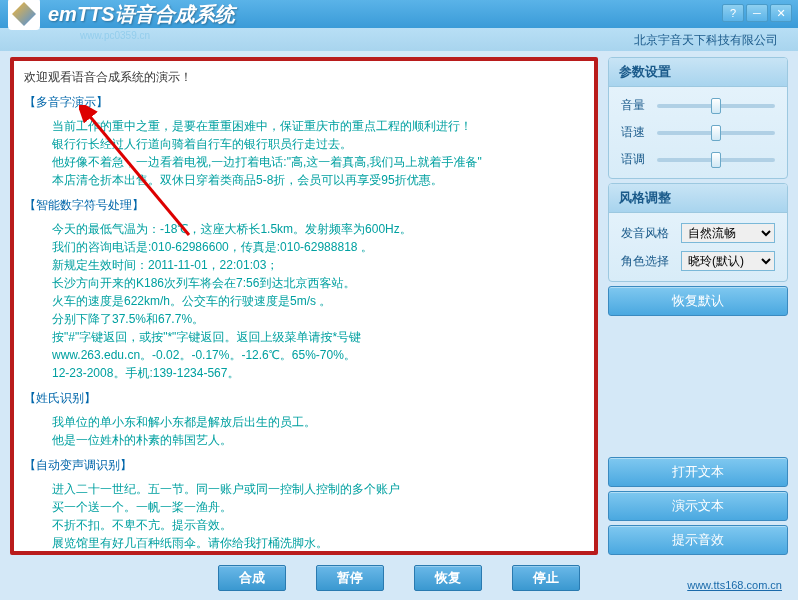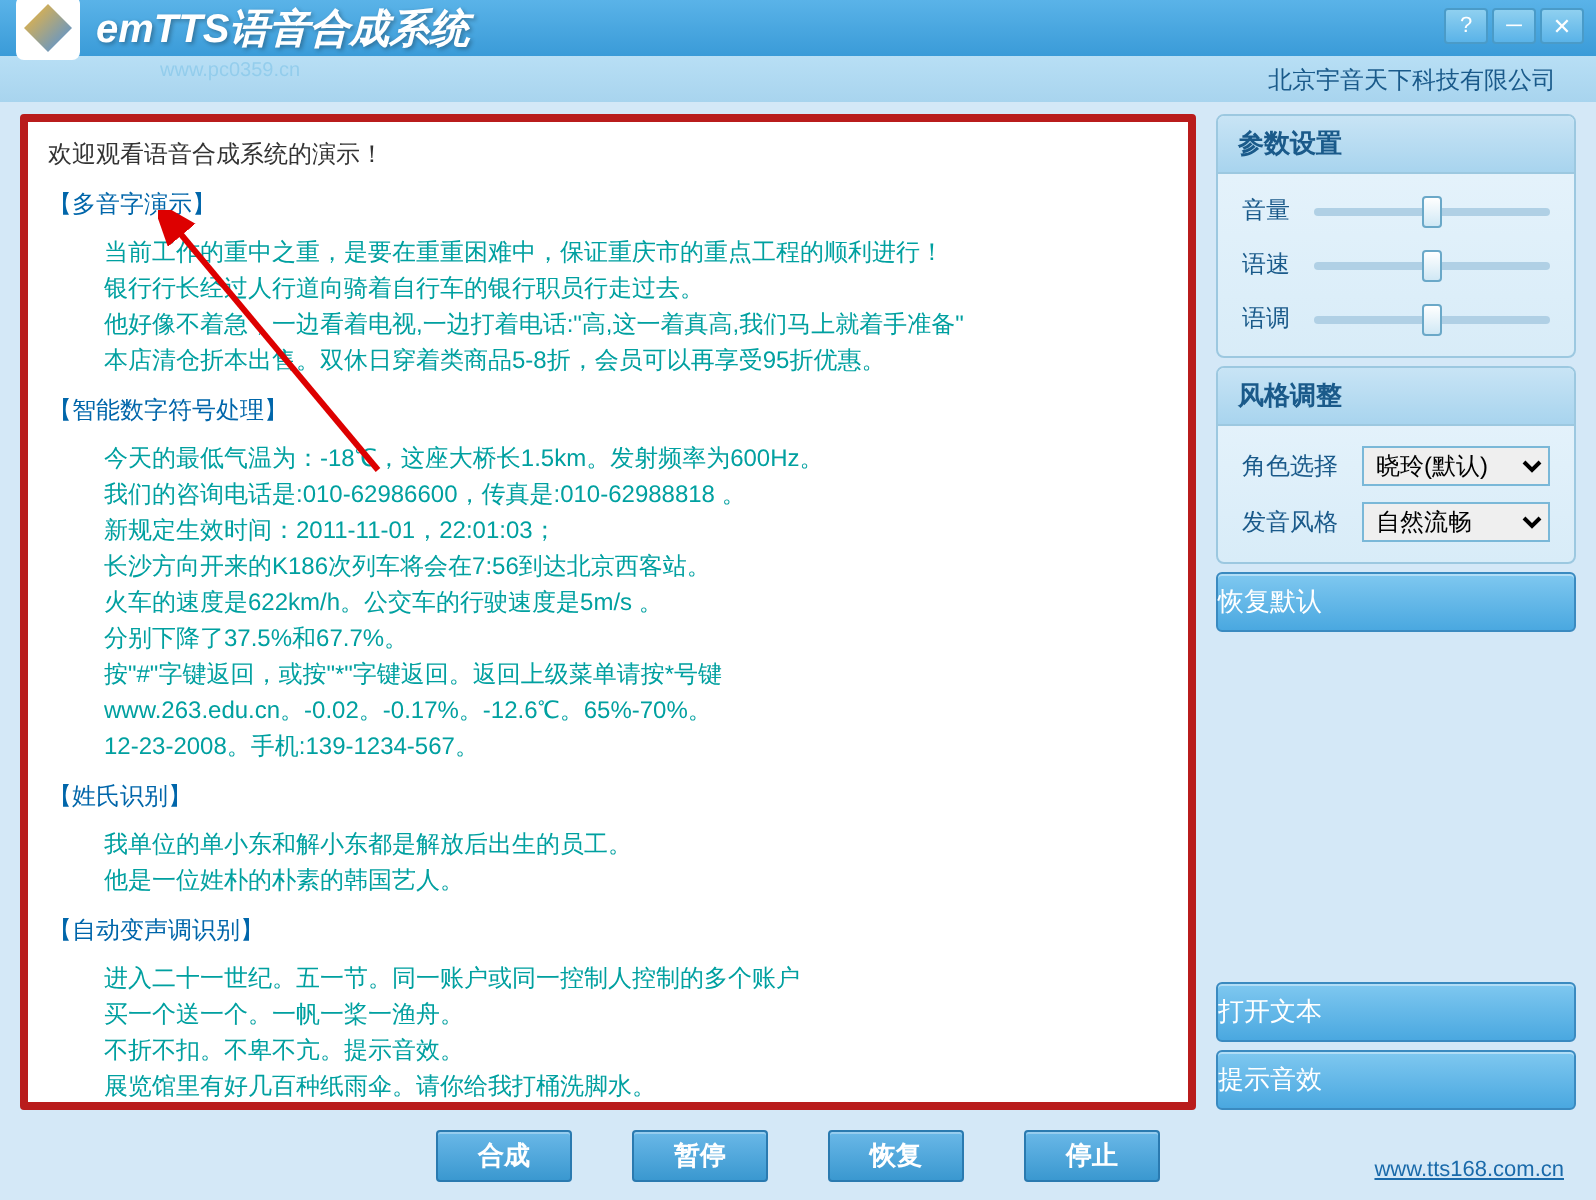--- a/index.html
+++ b/index.html
@@ -34,21 +34,21 @@
 .slider-row:last-child { margin-bottom: 0; }
 .slider-label { width: 36px; color: #1a5a8a; font-size: 12px; }
 .slider-track { flex: 1; height: 4px; background: #b0d0e5; border-radius: 2px; position: relative; }
 .slider-thumb { position: absolute; width: 10px; height: 16px; background: linear-gradient(to bottom, #fff, #d0e8f5); border: 1px solid #6aa8c8; border-radius: 2px; top: -6px; left: 50%; transform: translateX(-50%); }
 
 .select-row { display: flex; align-items: center; margin-bottom: 8px; }
 .select-row:last-child { margin-bottom: 0; }
 .select-label { width: 60px; color: #1a5a8a; font-size: 12px; }
 .select-row select { flex: 1; font-size: 12px; padding: 1px 2px; border: 1px solid #7ab8d8; }
 
-.action-btn { background: linear-gradient(to bottom, #7fc8f0, #4aa8e0); border: 1px solid #3a8ac0; color: #fff; font-size: 13px; padding: 5px 0; border-radius: 3px; cursor: pointer; box-shadow: inset 0 1px 0 rgba(255,255,255,0.4); }
+.action-btn { background: linear-gradient(to bottom, #7fc8f0, #4aa8e0); border: 1px solid #3a8ac0; color: #fff; font-size: 13px; padding: 5px 0; border-radius: 3px; cursor: pointer; text-align: center; box-shadow: inset 0 1px 0 rgba(255,255,255,0.4); }
 
 .bottom-bar { display: flex; justify-content: center; align-items: center; gap: 30px; padding: 4px 0; position: relative; }
 .bottom-btn { background: linear-gradient(to bottom, #6ab8e8, #3a98d0); border: 1px solid #2a7ab0; color: #fff; font-size: 13px; font-weight: bold; padding: 3px 20px; border-radius: 2px; cursor: pointer; box-shadow: inset 0 1px 0 rgba(255,255,255,0.3); }
 .footer-link { position: absolute; right: 16px; bottom: 4px; color: #1a6aaa; font-size: 11px; text-decoration: underline; cursor: pointer; }
 
 ::-webkit-scrollbar { width: 16px; }
 ::-webkit-scrollbar-track { background: #e8f0f5; border-left: 1px solid #c0d8e8; }
 ::-webkit-scrollbar-thumb { background: linear-gradient(to right, #d0e4f0, #b8d8ec); border: 1px solid #9cc0d8; border-radius: 2px; }
 ::-webkit-scrollbar-button { height: 16px; background: #d8e8f2; border: 1px solid #b0c8d8; }
 </style>
@@ -128,33 +128,34 @@
               <div class="slider-thumb"></div>
             </div>
         </div>
       </div>
     </div>
 
     <div class="group-box">
       <div class="group-header">风格调整</div>
       <div class="group-body">
         <div class="select-row">
+          <div class="select-label">发音风格</div>
+          <select><option>自然流畅</option></select>
+        </div>
+        <div class="select-row">
           <div class="select-label">角色选择</div>
           <select><option>晓玲(默认)</option></select>
-        </div>
-        <div class="select-row">
-          <div class="select-label">发音风格</div>
-          <select><option>自然流畅</option></select>
         </div>
       </div>
     </div>
 
     <div class="action-btn">恢复默认</div>
     <div style="flex:1"></div>
     <div class="action-btn">打开文本</div>
+    <div class="action-btn">演示文本</div>
     <div class="action-btn">提示音效</div>
   </div>
 </div>
 
 <div class="bottom-bar">
   <div class="bottom-btn">合成</div>
   <div class="bottom-btn">暂停</div>
   <div class="bottom-btn">恢复</div>
   <div class="bottom-btn">停止</div>
   <div class="footer-link">www.tts168.com.cn</div>

